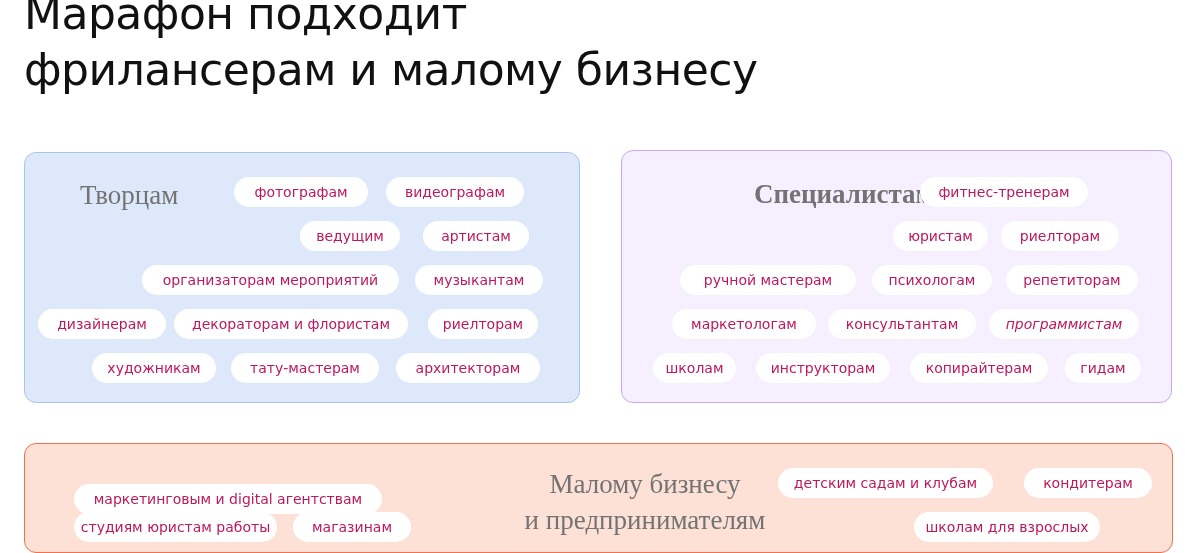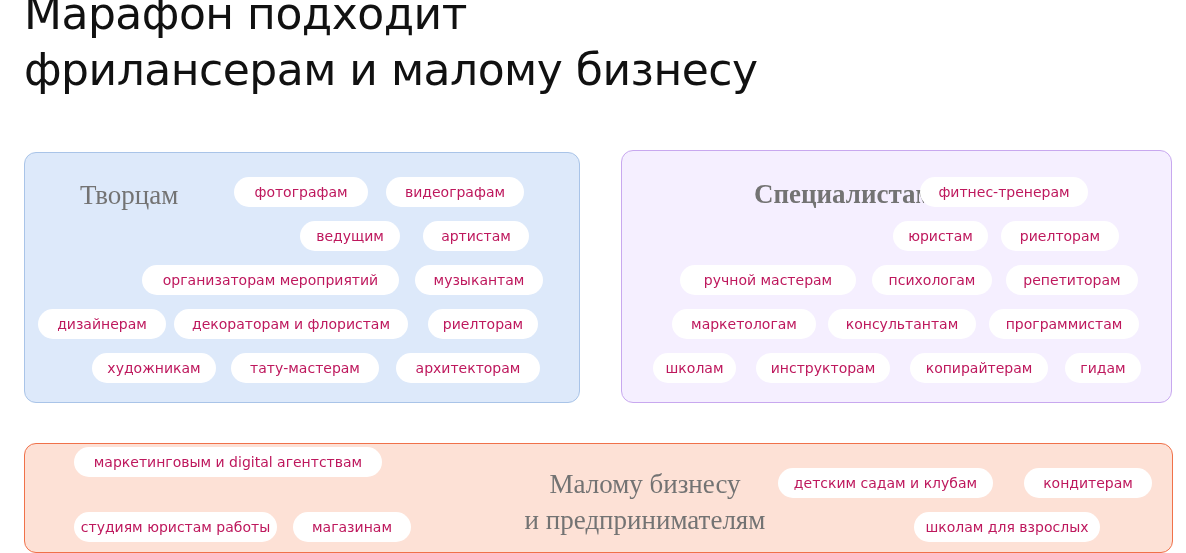--- a/index.html
+++ b/index.html
@@ -121,30 +121,30 @@
 <div class="panel-heading heading-specialists">Специалистам</div>
 <div id="specialists-tags">
     <div class="tag" style="left: 920px; top: 177px; width: 168px;">фитнес-тренерам</div>
     <div class="tag" style="left: 893px; top: 221px; width: 95px;">юристам</div>
     <div class="tag" style="left: 1001px; top: 221px; width: 118px;">риелторам</div>
     <div class="tag" style="left: 680px; top: 265px; width: 176px;">ручной мастерам</div>
     <div class="tag" style="left: 872px; top: 265px; width: 120px;">психологам</div>
     <div class="tag" style="left: 1006px; top: 265px; width: 132px;">репетиторам</div>
     <div class="tag" style="left: 672px; top: 309px; width: 144px;">маркетологам</div>
     <div class="tag" style="left: 828px; top: 309px; width: 148px;">консультантам</div>
-    <div class="tag" style="left: 989px; top: 309px; width: 150px;">программистам</div>
+    <div class="tag" style="left: 989px; top: 309px; width: 150px; font-style: italic;">программистам</div>
     <div class="tag" style="left: 653px; top: 353px; width: 83px;">школам</div>
     <div class="tag" style="left: 756px; top: 353px; width: 134px;">инструкторам</div>
     <div class="tag" style="left: 910px; top: 353px; width: 138px;">копирайтерам</div>
     <div class="tag" style="left: 1065px; top: 353px; width: 76px;">гидам</div>
   </div>
 
 <div class="panel panel-business"></div>
 <div class="panel-heading heading-business">Малому бизнесу
 и предпринимателям</div>
 <div id="business-tags">
-    <div class="tag" style="left: 74px; top: 447px; width: 308px;">маркетинговым и digital агентствам</div>
+    <div class="tag" style="left: 74px; top: 484px; width: 308px;">маркетинговым и digital агентствам</div>
     <div class="tag" style="left: 778px; top: 468px; width: 215px;">детским садам и клубам</div>
     <div class="tag" style="left: 1024px; top: 468px; width: 128px;">кондитерам</div>
     <div class="tag" style="left: 74px; top: 512px; width: 203px;">студиям юристам работы</div>
     <div class="tag" style="left: 293px; top: 512px; width: 118px;">магазинам</div>
     <div class="tag" style="left: 914px; top: 512px; width: 186px;">школам для взрослых</div>
   </div>
 
 </body></html>

